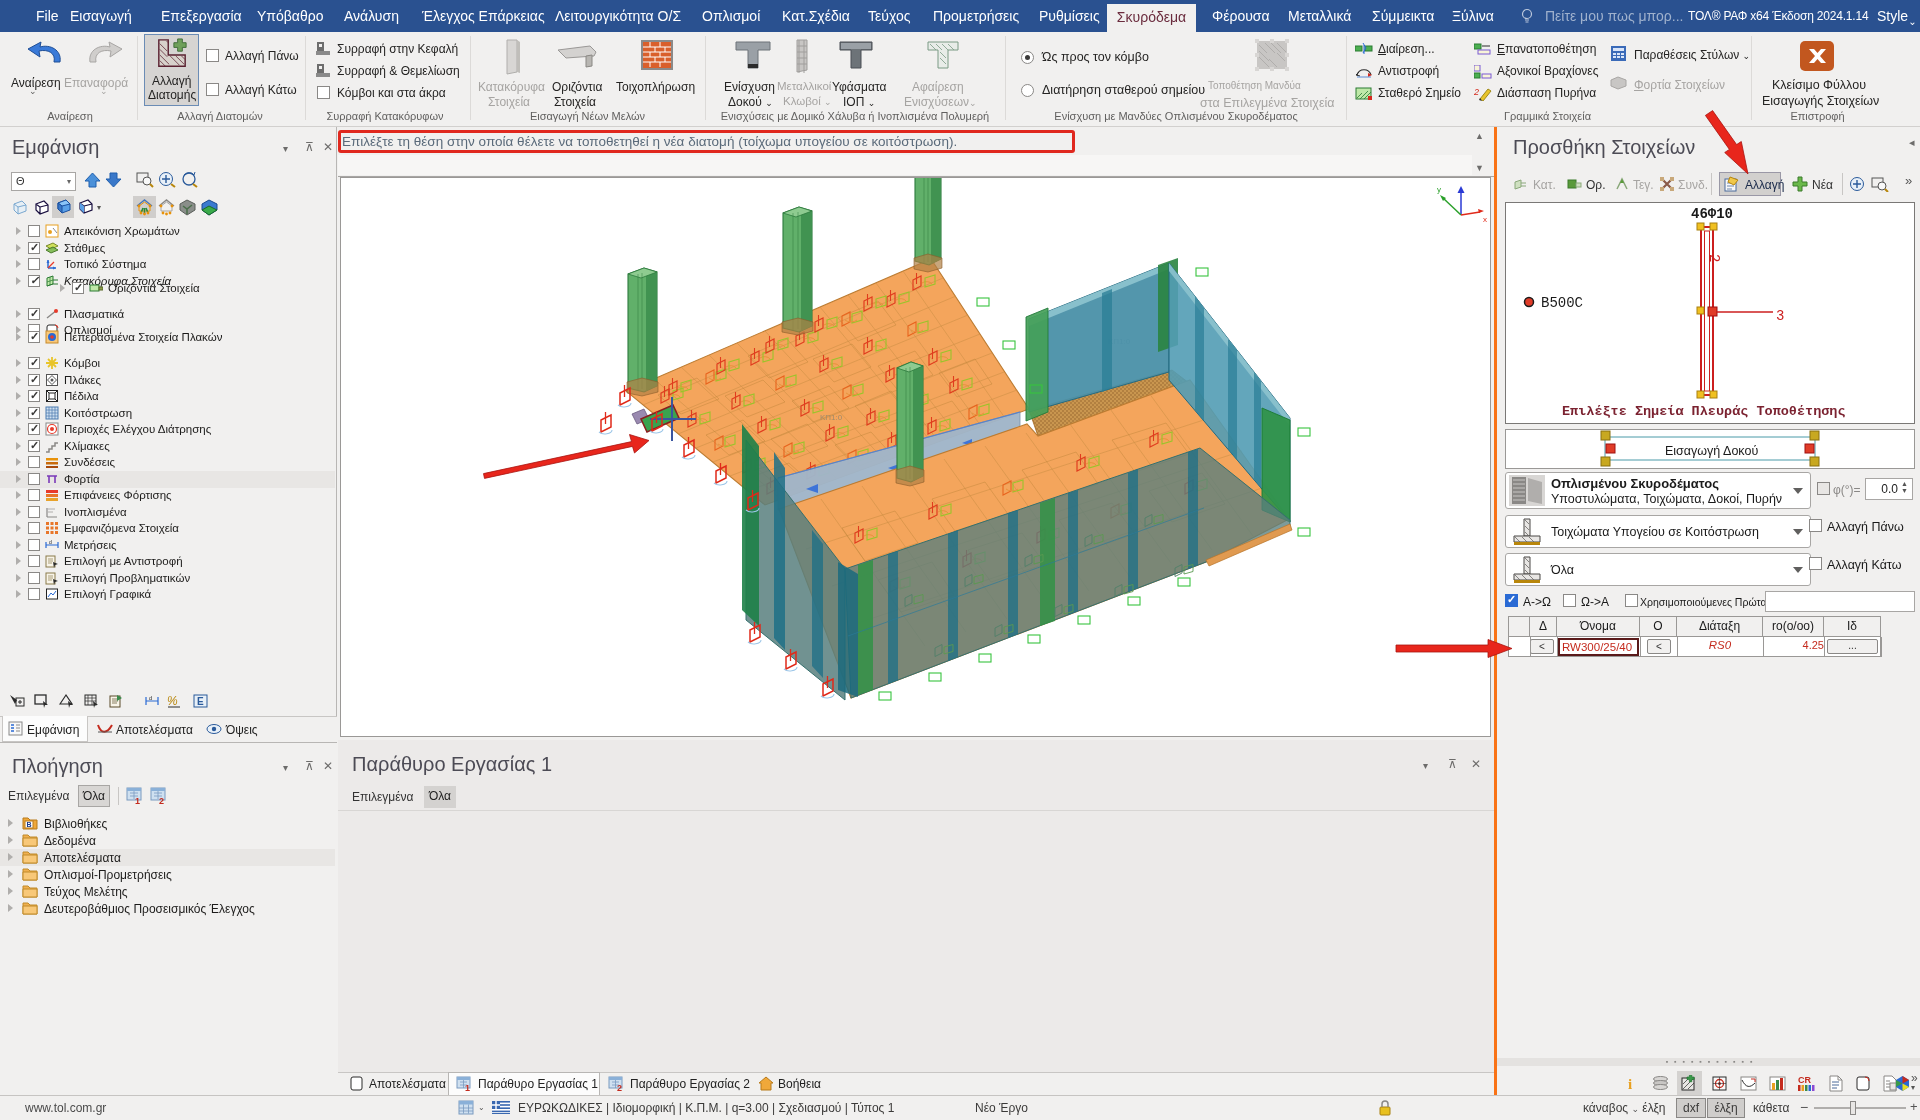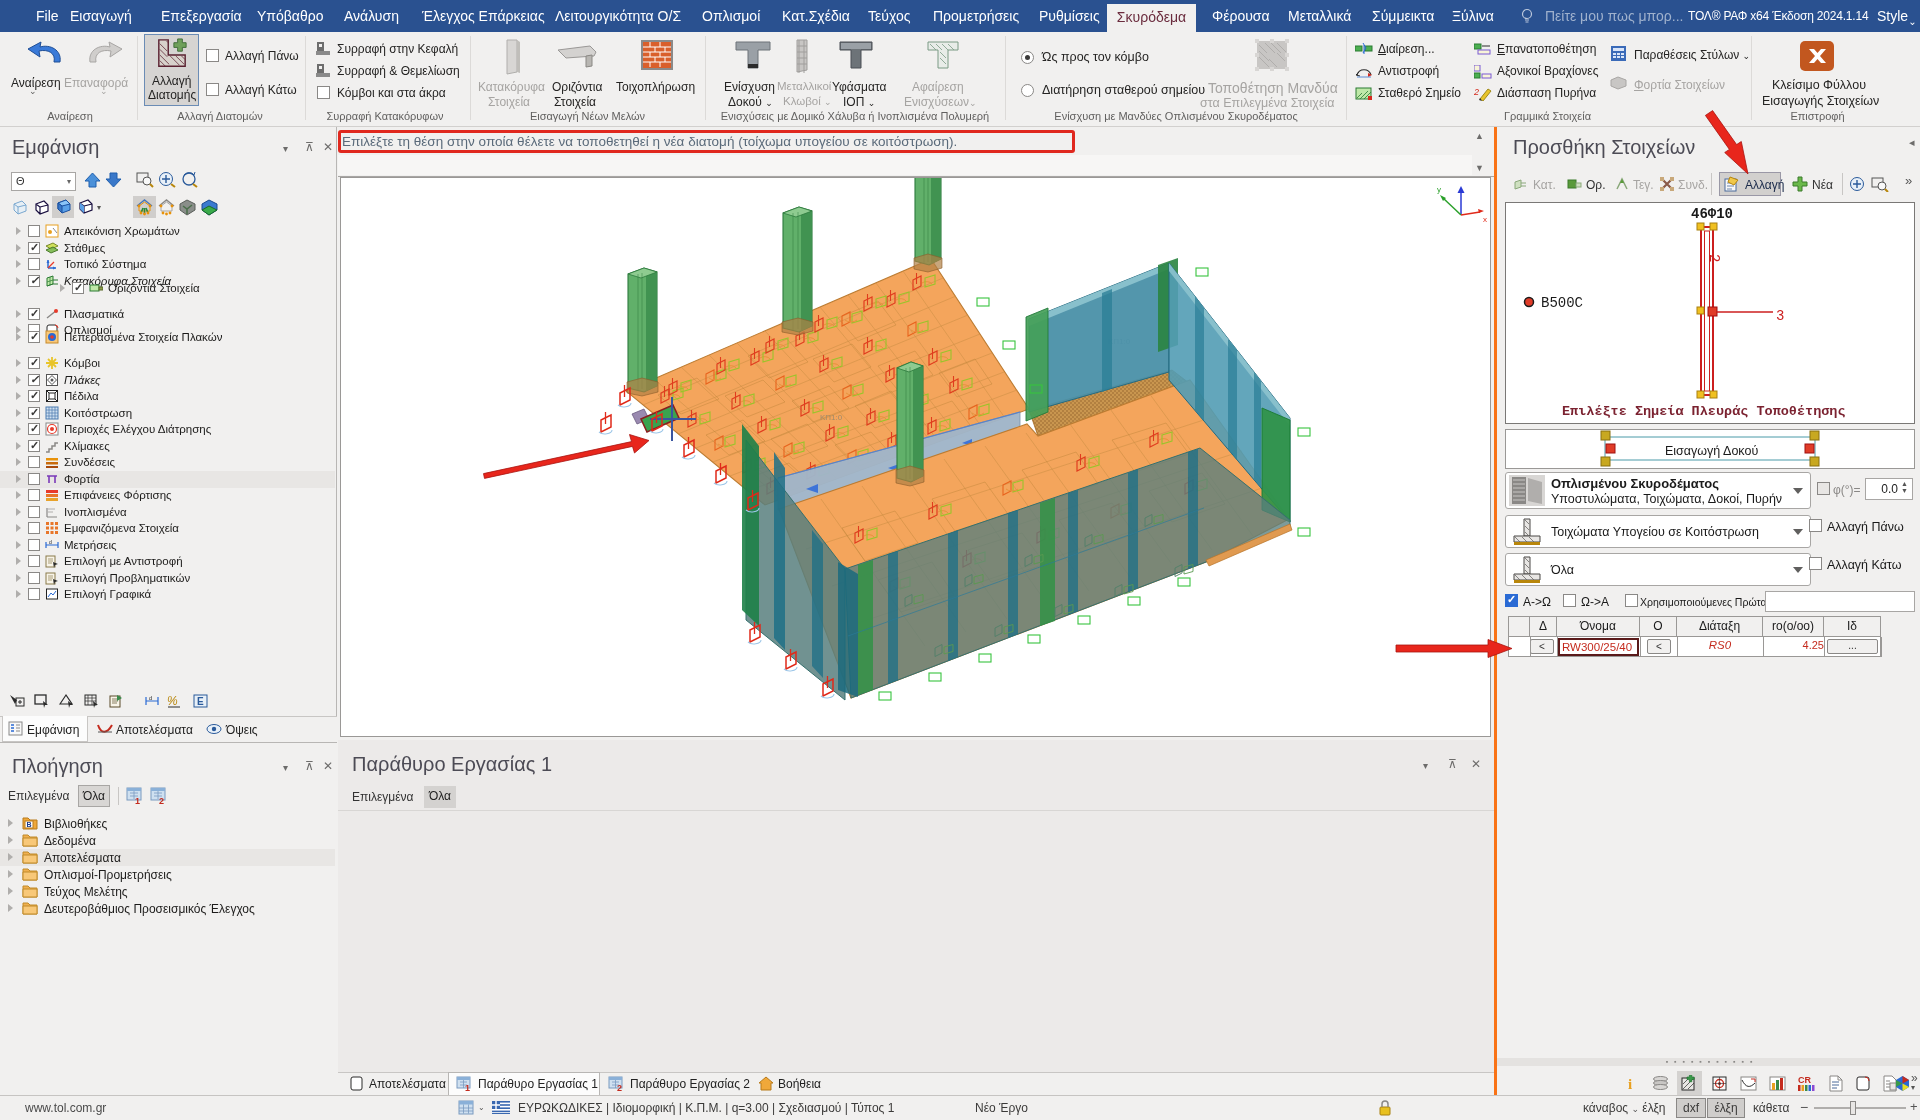--- a/index.html
+++ b/index.html
@@ -173,21 +173,21 @@
         <rect x="2" y="2" width="4" height="4"></rect>
         <rect x="32" y="2" width="4" height="4"></rect>
         <rect x="2" y="30" width="4" height="4"></rect>
         <rect x="32" y="30" width="4" height="4"></rect>
         <rect x="17" y="2" width="4" height="4"></rect>
         <rect x="17" y="30" width="4" height="4"></rect>
         <rect x="2" y="16" width="4" height="4"></rect>
         <rect x="32" y="16" width="4" height="4"></rect>
       </g>
     </svg>
-<div class="rtxt rgray" style="left:1208px;top:48px;font-size:14px">Τοποθέτηση Μανδύα</div>
+<div class="rtxt rgray" style="left:1208px;top:48px;font-size:10px">Τοποθέτηση Μανδύα</div>
 <div class="rtxt rgray" style="left:1200px;top:64px;font-size:12.5px">στα Επιλεγμένα Στοιχεία</div>
 
 <svg class="abs" style="left:1355px;top:11px" width="18" height="14" viewBox="0 0 18 14">
       <rect x="0" y="3" width="7" height="5" fill="#4caf50" stroke="#2a7a33"></rect>
       <rect x="10" y="3" width="7" height="5" fill="#4caf50" stroke="#2a7a33"></rect>
       <path d="M8 0 l3 5 l-3 5 M9 2 v9" stroke="#2a6ad4" stroke-width="1" fill="none"></path>
     </svg>
 <div class="rtxt" style="left:1378px;top:10px"><u>Δ</u>ιαίρεση...</div>
 <svg class="abs" style="left:1355px;top:33px" width="18" height="14" viewBox="0 0 18 14">
       <path d="M2 10 C4 3 14 3 16 10" stroke="#2b2b2b" fill="none" stroke-width="1.2"></path>
@@ -400,21 +400,21 @@
         <div style="position:absolute;left:64px;top:2px">Πεπερασμένα Στοιχεία Πλακών</div>
       </div>
       <div class="tree-row" style="top:228.0px;">
         <div class="tri" style="left:16px;top:4px"></div>
         <div class="tcb on" style="left:28px;top:2px"></div>
         <svg style="position:absolute;left:45px;top:1px" width="14" height="14" viewBox="0 0 14 14">
           <path d="M7 1 V13 M1 7 H13 M3 3 L11 11 M11 3 L3 11" stroke="#e8c42a" stroke-width="1.8"></path>
         </svg>
         <div style="position:absolute;left:64px;top:2px">Κόμβοι</div>
       </div>
-      <div class="tree-row" style="top:244.5px;font-style:italic;">
+      <div class="tree-row" style="top:244.5px;">
         <div class="tri" style="left:16px;top:4px"></div>
         <div class="tcb on" style="left:28px;top:2px"></div>
         <svg style="position:absolute;left:45px;top:1px" width="14" height="14" viewBox="0 0 14 14">
           <rect x="1.5" y="1.5" width="11" height="11" fill="#fff" stroke="#555"></rect>
           <path d="M7 2.5 L11.5 7 L7 11.5 L2.5 7 Z" fill="none" stroke="#555"></path>
           <circle cx="7" cy="7" r="1.5" fill="#555"></circle>
         </svg>
         <div style="position:absolute;left:64px;top:2px">Πλάκες</div>
       </div>
       <div class="tree-row" style="top:261.0px;">

